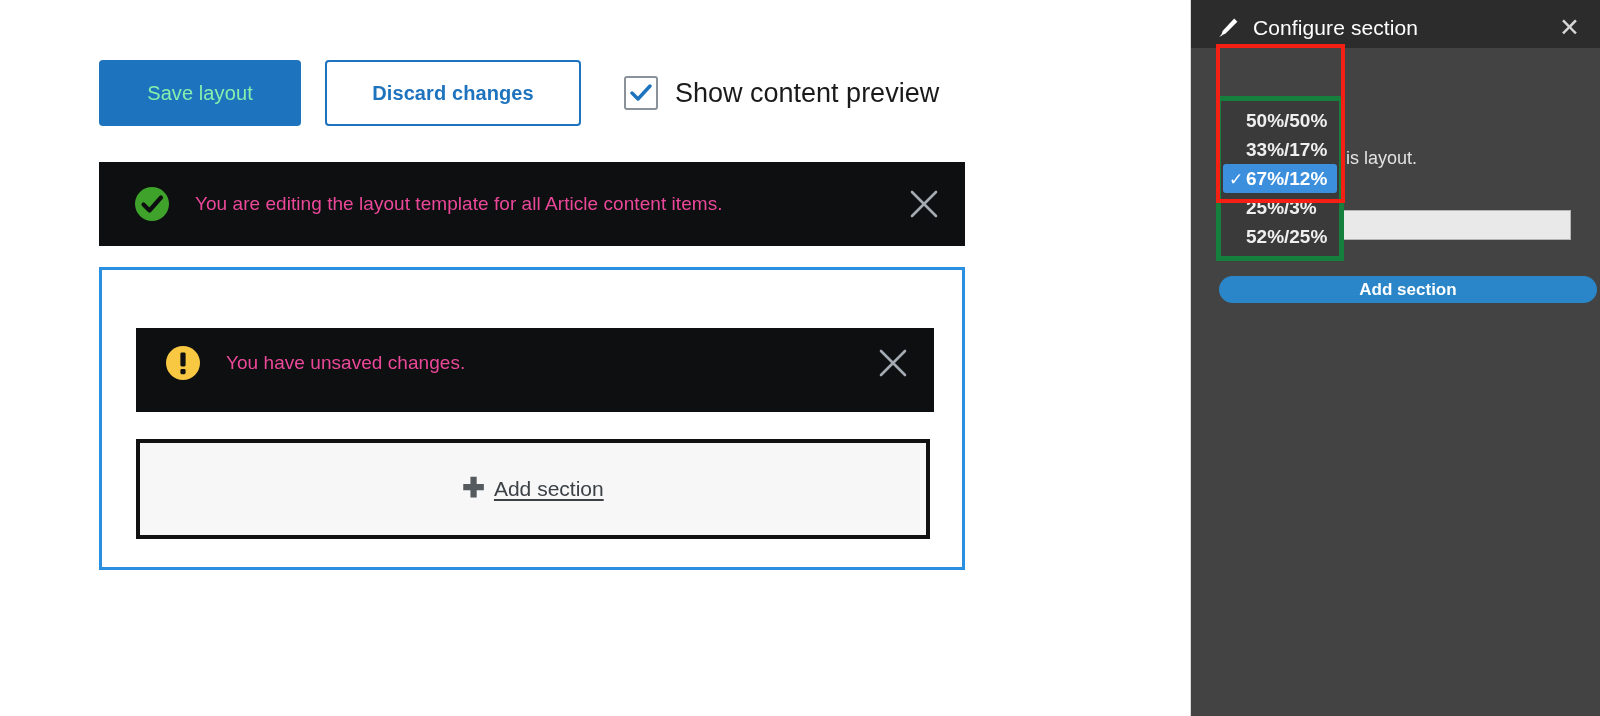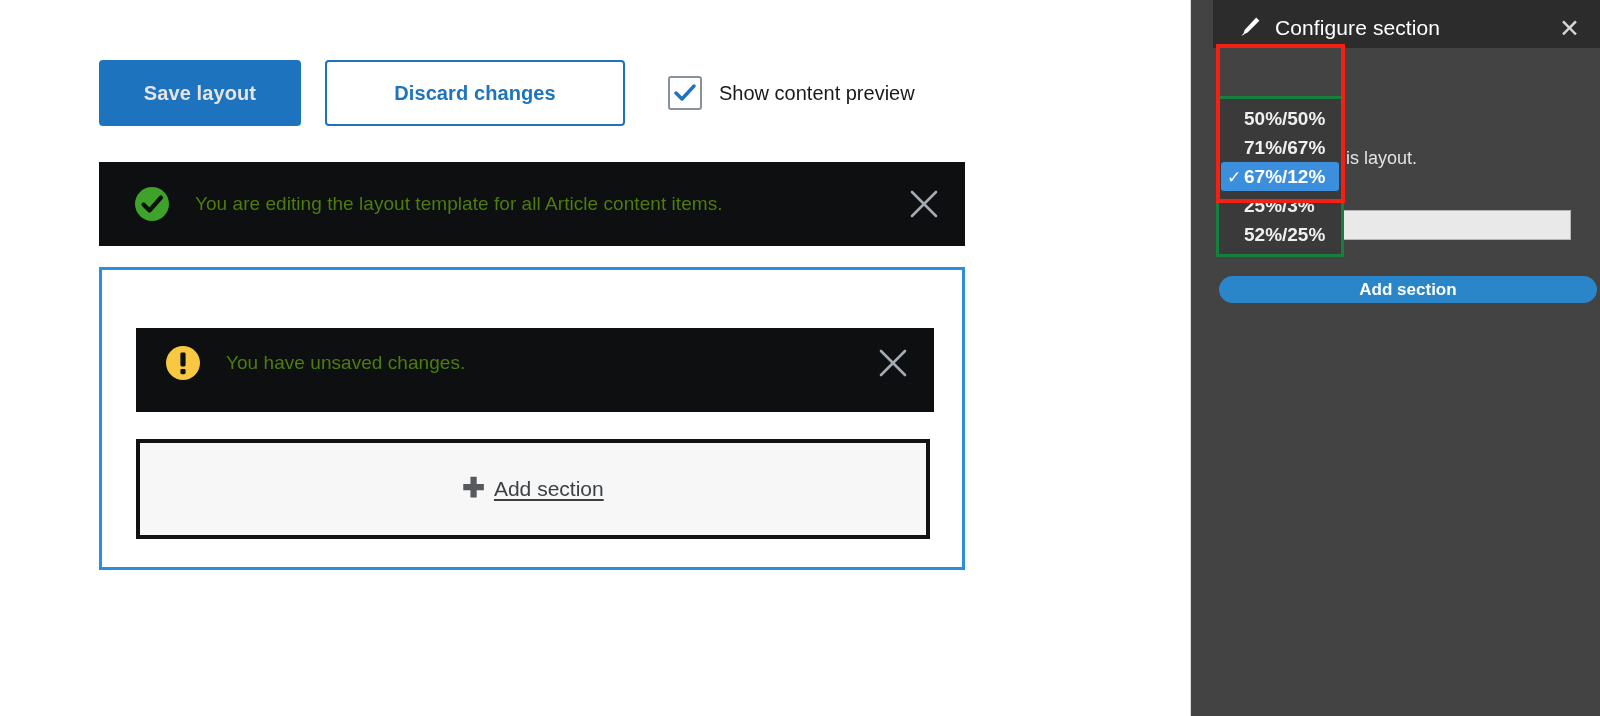--- a/index.html
+++ b/index.html
@@ -28,41 +28,41 @@
   .toolbar {
     position: absolute;
     left: 99px;
     top: 60px;
     display: flex;
     align-items: center;
   }
 
   .btn-primary {
     background: #1e73be;
-    color: #e5e5e5;
+    color: #86efac;
     border: none;
     border-radius: 4px;
     font-family: "Liberation Sans", sans-serif;
     font-size: 20px;
-    font-weight: bold;
+    font-weight: normal;
     width: 202px;
     height: 66px;
     cursor: pointer;
     letter-spacing: .1px;
   }
 
   .btn-secondary {
     background: #ffffff;
     color: #1e73be;
     border: 2px solid #1e73be;
     border-radius: 4px;
     font-family: "Liberation Sans", sans-serif;
     font-size: 20px;
     font-weight: bold;
-    width: 300px;
+    width: 256px;
     height: 66px;
     margin-left: 24px;
     cursor: pointer;
     letter-spacing: .1px;
   }
 
   .checkbox-wrap {
     display: flex;
     align-items: center;
     margin-left: 43px;
@@ -75,21 +75,21 @@
     background: #fff;
     display: flex;
     align-items: center;
     justify-content: center;
     cursor: pointer;
     flex: none;
   }
   .checkbox-box svg { display: block; }
   .checkbox-label {
     margin-left: 17px;
-    font-size: 20px;
+    font-size: 27px;
     color: #1a1a1a;
     white-space: nowrap;
   }
 
   
   .msg-bar {
     background: #0d0f11;
     display: flex;
     align-items: center;
     box-sizing: border-box;
@@ -98,21 +98,21 @@
     position: absolute;
     left: 99px;
     top: 162px;
     width: 866px;
     height: 84px;
     padding: 0 22px 0 34px;
   }
   .msg-icon { flex: none; display: block; }
   .msg-text {
     flex: 1 1 auto;
-    color: #4d7c0f;
+    color: #ec4899;
     font-size: 19px;
     margin-left: 24px;
     letter-spacing: .05px;
   }
   .msg-close {
     flex: none;
     width: 38px;
     height: 38px;
     cursor: pointer;
     display: flex;
@@ -184,23 +184,23 @@
     height: 716px;
     background: #434343;
     border-left: 1px solid #d8d8d8;
     box-sizing: border-box;
   }
   .panel-header {
     position: relative;
     height: 48px;
     background: #2c2c2c;
     display: flex;
-    padding: 16px 16px 0 26px;
-    box-sizing: border-box;
-    margin-left: 22px;
+    align-items: center;
+    padding: 7px 16px 0 26px;
+    box-sizing: border-box;
   }
   .pencil-icon { flex: none; display: block; }
   .panel-title {
     flex: 1 1 auto;
     color: #ffffff;
     font-size: 21px;
     margin-left: 14px;
     letter-spacing: .1px;
   }
   .panel-close {
@@ -265,21 +265,21 @@
     cursor: pointer;
   }
 
   
   .dropdown {
     position: absolute;
     left: 25px;
     top: 48px;
     width: 128px;
     background: #3a3a3a;
-    border: 3px solid #15803d;
+    border: 5px solid #15803d;
     box-sizing: border-box;
     padding: 5px 0 5px 0;
     z-index: 30;
   }
   .dropdown-item {
     height: 29px;
     display: flex;
     align-items: center;
     color: #efefef;
     font-size: 19px;
@@ -397,21 +397,21 @@
 
     <input class="panel-input" type="text" value="" style="">
 
     <button class="panel-add-btn">Add section</button>
 
     <div class="dropdown">
       <div class="dropdown-item">
         <span>50%/50%</span>
       </div>
       <div class="dropdown-item">
-        <span>71%/67%</span>
+        <span>33%/17%</span>
       </div>
       <div class="dropdown-item selected">
         <span class="dropdown-check">✓</span>
         <span>67%/12%</span>
       </div>
       <div class="dropdown-item">
         <span>25%/3%</span>
       </div>
       <div class="dropdown-item">
         <span>52%/25%</span>

